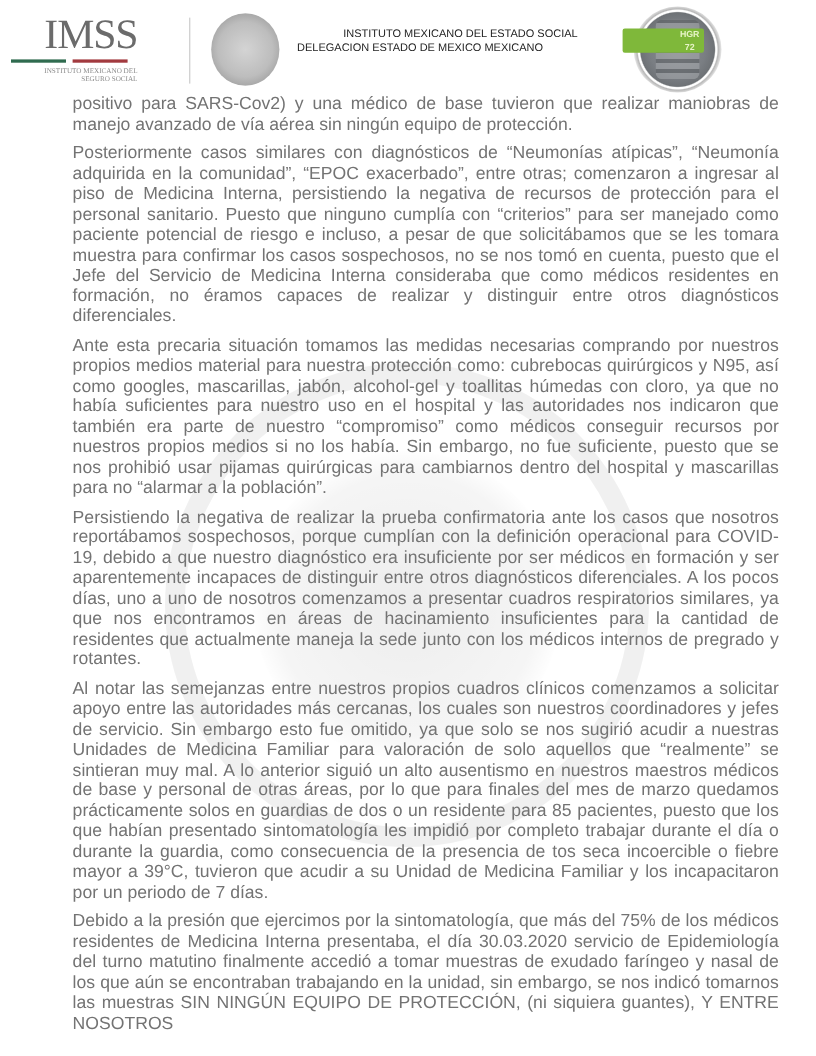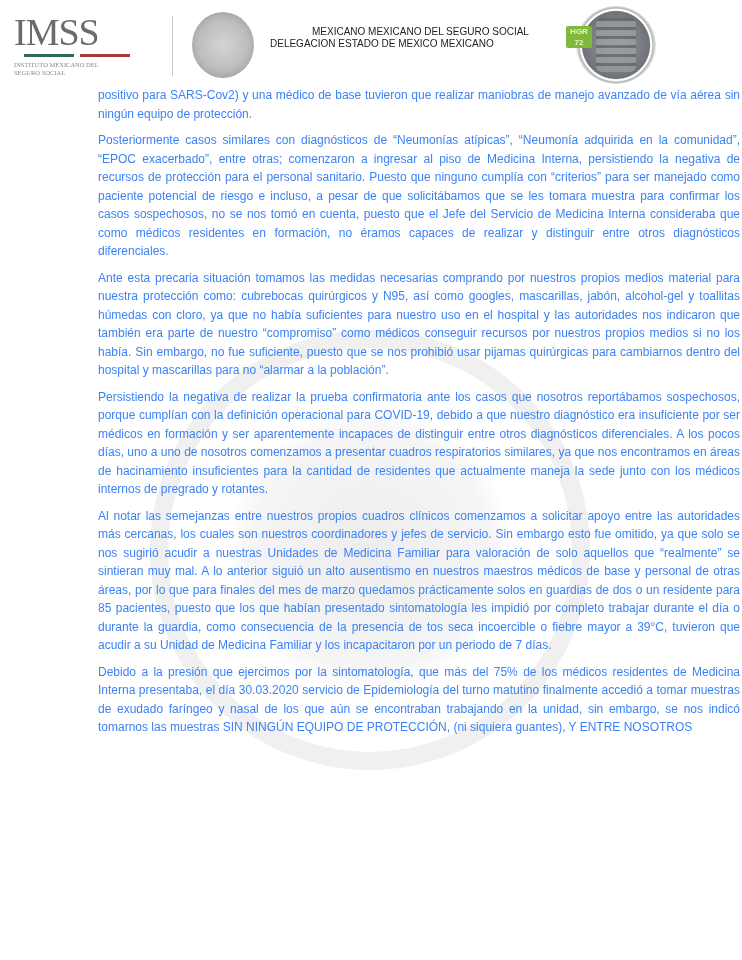--- a/index.html
+++ b/index.html
@@ -1,35 +1,35 @@
 <!DOCTYPE html>
 <html><head>
   <meta charset="utf-8">
   <style>
     html, body { margin: 0; padding: 0; background: #ffffff; }
     body { width: 742px; height: 960px; position: relative; overflow: hidden; font-family: "Liberation Sans", sans-serif; color: #1a1a1a; }
     .header { position: absolute; left: 0; top: 0; width: 742px; height: 86px; }
-    .imss-logo { position: absolute; left: 14px; top: 12px; width: 125px; height: 66px; text-align: left; }
+    .imss-logo { position: absolute; left: 0; top: 12px; width: 125px; height: 66px; text-align: right; }
     .imss-word { font-family: "Liberation Serif", serif; font-size: 38px; color: #6b6b6b; letter-spacing: -1px; line-height: 40px; }
     .imss-bars { display: flex; justify-content: center; gap: 6px; margin-top: 2px; }
     .imss-bars span { display: block; height: 3px; width: 50px; }
     .bar-green { background: #2f6b4f; }
     .bar-red { background: #a23a3f; }
     .imss-sub { font-family: "Liberation Serif", serif; font-size: 6.5px; color: #8a8a8a; line-height: 8px; margin-top: 4px; }
     .v-divider { position: absolute; left: 172px; top: 16px; width: 1px; height: 60px; background: #c8c8c8; }
     .seal { position: absolute; left: 192px; top: 12px; width: 62px; height: 66px; border-radius: 50%; background: radial-gradient(circle, #d4d4d4 0%, #bdbdbd 55%, #a9a9a9 72%, #e6e6e6 74%, #bcbcbc 78%, #ffffff 82%); }
     .inst-text { position: absolute; left: 270px; top: 26px; font-size: 10px; line-height: 11.5px; color: #222; }
     .inst-text .l1 { padding-left: 42px; }
     .hospital-badge { position: absolute; left: 566px; top: 4px; width: 96px; height: 80px; }
     .badge-circle { position: absolute; left: 10px; top: 2px; width: 80px; height: 78px; border-radius: 50%; background: radial-gradient(circle at 50% 50%, #8d9094 0%, #7a7e83 45%, #6e7276 60%, #ffffff 62%, #ffffff 64%, #b8b8b8 66%, #ffffff 74%); }
     .badge-windows { position: absolute; left: 30px; top: 14px; width: 40px; height: 54px; background: repeating-linear-gradient(0deg, #a7aaae 0 6px, #5b5f63 6px 9px), #8f9296; opacity: 0.55; border-radius: 6px; }
-    .badge-hgr { position: absolute; left: 0px; top: 22px; width: 26px; height: 22px; background: #7fb83a; border-radius: 2px; font-size: 8px; font-weight: bold; color: #e7f4c7; line-height: 11px; text-align: center; }
+    .badge-hgr { position: absolute; left: 0px; top: 22px; width: 26px; height: 22px; background: #7fb83a; border-radius: 2px; font-size: 8px; font-weight: bold; color: #e7f4c7; line-height: 11px; text-align: center; padding-left: 48px; }
     .watermark { position: absolute; left: 150px; top: 330px; width: 440px; height: 440px; border-radius: 50%; border: 18px solid rgba(0,0,0,0.06); box-sizing: border-box; }
     .watermark-inner { position: absolute; left: 230px; top: 410px; width: 280px; height: 280px; border-radius: 50%; background: radial-gradient(circle, rgba(0,0,0,0.07) 0%, rgba(0,0,0,0.04) 60%, rgba(0,0,0,0) 72%); }
-    .body-text { position: absolute; left: 66px; top: 86px; width: 642px; font-size: 12px; line-height: 18.5px; text-align: justify; color: #3b82f6; margin-left: 32px; }
+    .body-text { position: absolute; left: 66px; top: 86px; width: 642px; font-size: 16px; line-height: 18.5px; text-align: justify; color: #737373; }
     .body-text p { margin: 0 0 8px 0; }
     .body-text p.first { margin-bottom: 8px; }
   </style>
 </head>
 <body>
 
 <div class="watermark"></div>
 <div class="watermark-inner"></div>
 
 <div class="header">
@@ -40,21 +40,21 @@
       <span class="bar-red"></span>
     </div>
     <div class="imss-sub">
       <div>INSTITUTO MEXICANO DEL</div>
       <div>SEGURO SOCIAL</div>
     </div>
   </div>
   <div class="v-divider"></div>
   <div class="seal"></div>
   <div class="inst-text">
-    <div class="l1">MEXICANO MEXICANO DEL SEGURO SOCIAL</div>
+    <div class="l1">INSTITUTO MEXICANO DEL ESTADO SOCIAL</div>
     <div>DELEGACION ESTADO DE MEXICO MEXICANO</div>
   </div>
   <div class="hospital-badge">
     <div class="badge-circle"></div>
     <div class="badge-windows"></div>
     <div class="badge-hgr">HGR 72</div>
   </div>
 </div>
 
 <div class="body-text">

